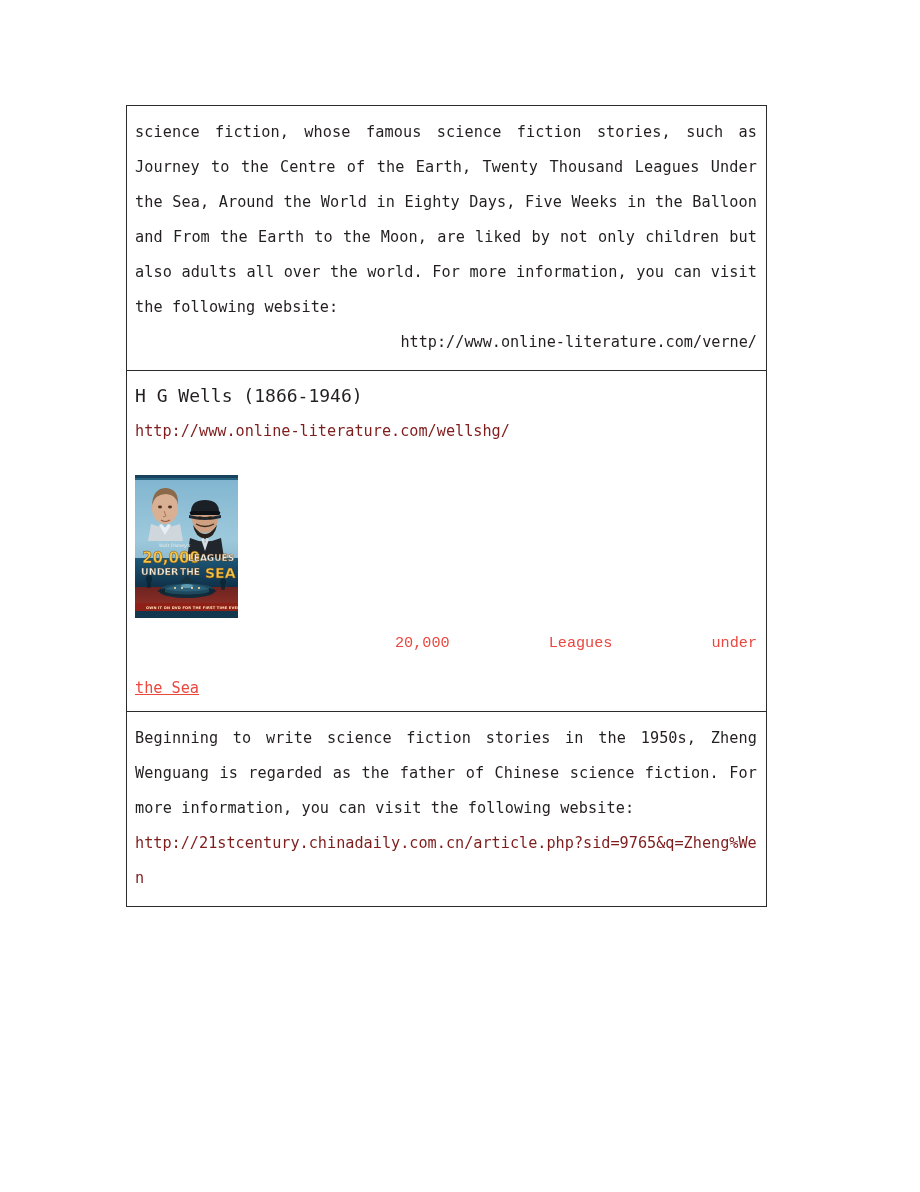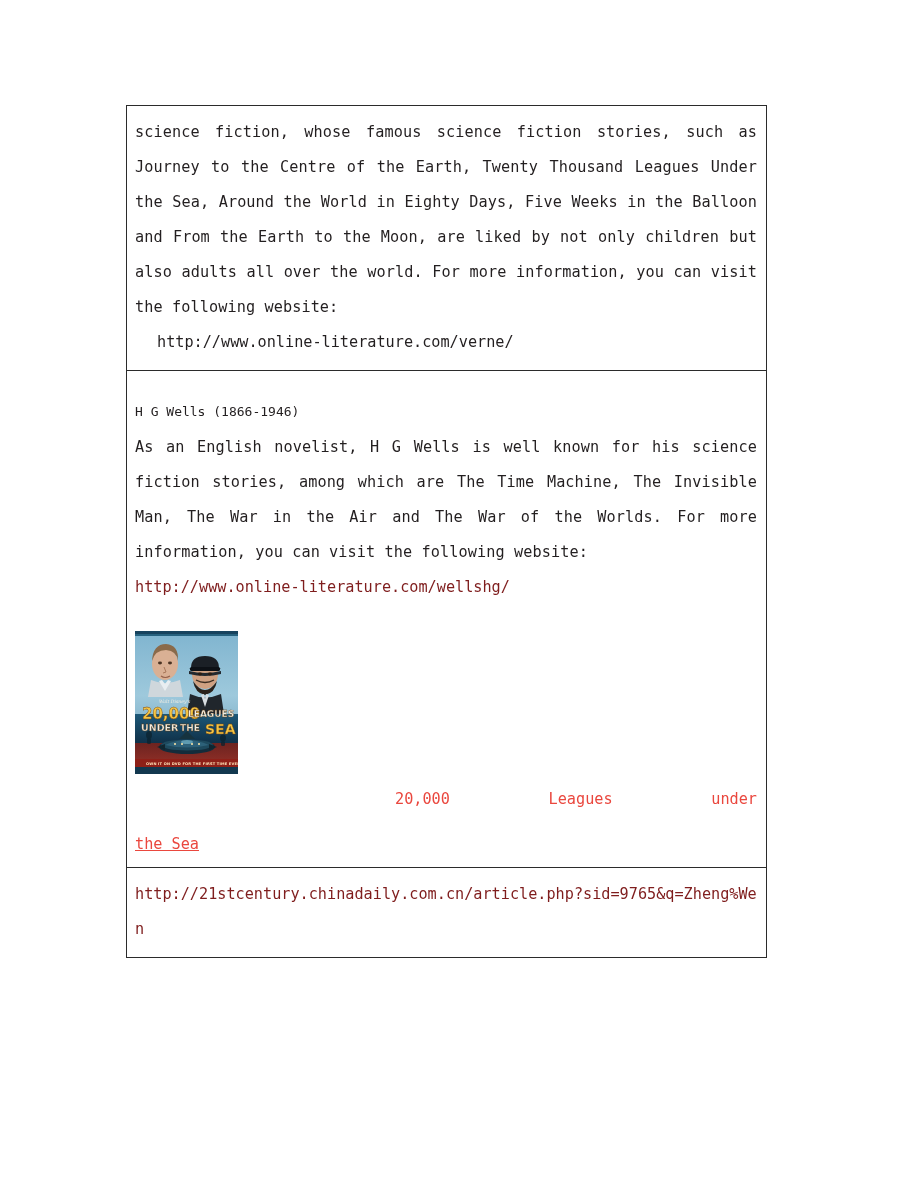--- a/index.html
+++ b/index.html
@@ -58,30 +58,30 @@
     white-space: pre-wrap;
   }
   .p.justify-all {
     text-align: justify;
     text-align-last: left;
   }
 
   .url-center {
     font-size: 15.2px;
     line-height: 35px;
-    text-align: left;
+    text-align: right;
     padding-left: 22px;
     color: #231f20;
     margin: 0;
   }
 
   .heading-line {
-    font-size: 13px;
+    font-size: 18px;
     line-height: 32px;
-    margin: 16px 0 2px 0;
+    margin: 0 0 2px 0;
     color: #231f20;
     text-align: left;
   }
 
   .url-line {
     font-size: 15.2px;
     line-height: 35px;
     margin: 0;
     color: #7f1d1d;
     text-align: left;
@@ -95,20 +95,21 @@
     color: #ea473e;
     text-align: justify;
     text-align-last: left;
     margin: 0;
   }
   .caption .line1 {
     display: block;
     text-align: justify;
     text-align-last: justify;
     padding-left: 260px;
+    font-family: Liberation Mono, monospace;
   }
   .caption .line2 { display: block; }
 
   
   .poster-wrap {
     margin: 0;
     padding: 0;
   }
   .poster {
     position: relative;
@@ -136,21 +137,20 @@
         <p class="p justify-all">science fiction, whose famous science fiction stories, such as Journey to the Centre of the Earth, Twenty Thousand Leagues Under the Sea, Around the World in Eighty Days, Five Weeks in the Balloon and From the Earth to the Moon, are liked by not only children but also adults all over the world. For more information, you can visit the following website:</p>
         <p class="url-center">http://www.online-literature.com/verne/</p>
       </div>
     </div>
 
     <div class="doc-row">
       <div class="cell">
 
         <p class="heading-line">H G Wells (1866-1946)</p>
 
-        <p class="p justify-all">As an English novelist, H G Wells is well known for his science fiction stories, among which are The Time Machine, The Invisible Man, The War in the Air and The War of the Worlds. For more information, you can visit the following website:</p>
 
         <p class="url-line">http://www.online-literature.com/wellshg/</p>
 
         <div class="spacer-lg"></div>
 
         <div class="poster-wrap">
           <div class="poster">
             <svg width="103" height="143" viewBox="0 0 103 143" xmlns="http://www.w3.org/2000/svg">
               <defs>
                 <linearGradient id="skyGrad" x1="0" y1="0" x2="0" y2="1">
@@ -248,20 +248,21 @@
         <p class="caption" style="line-height:34px;text-decoration:underline;">
           <span class="line2">the Sea</span>
         </p>
       </div>
     </div>
 
     <div class="doc-row">
       <div class="cell">
 
 
+        <p class="p justify-all">Beginning to write science fiction stories in the 1950s, Zheng Wenguang is regarded as the father of Chinese science fiction. For more information, you can visit the following website:</p>
 
         <p class="url-line">http://21stcentury.chinadaily.com.cn/article.php?sid=9765&amp;q=Zheng%Wen</p>
 
       </div>
     </div>
 
   </div>
 </div>
 
 </body></html>

